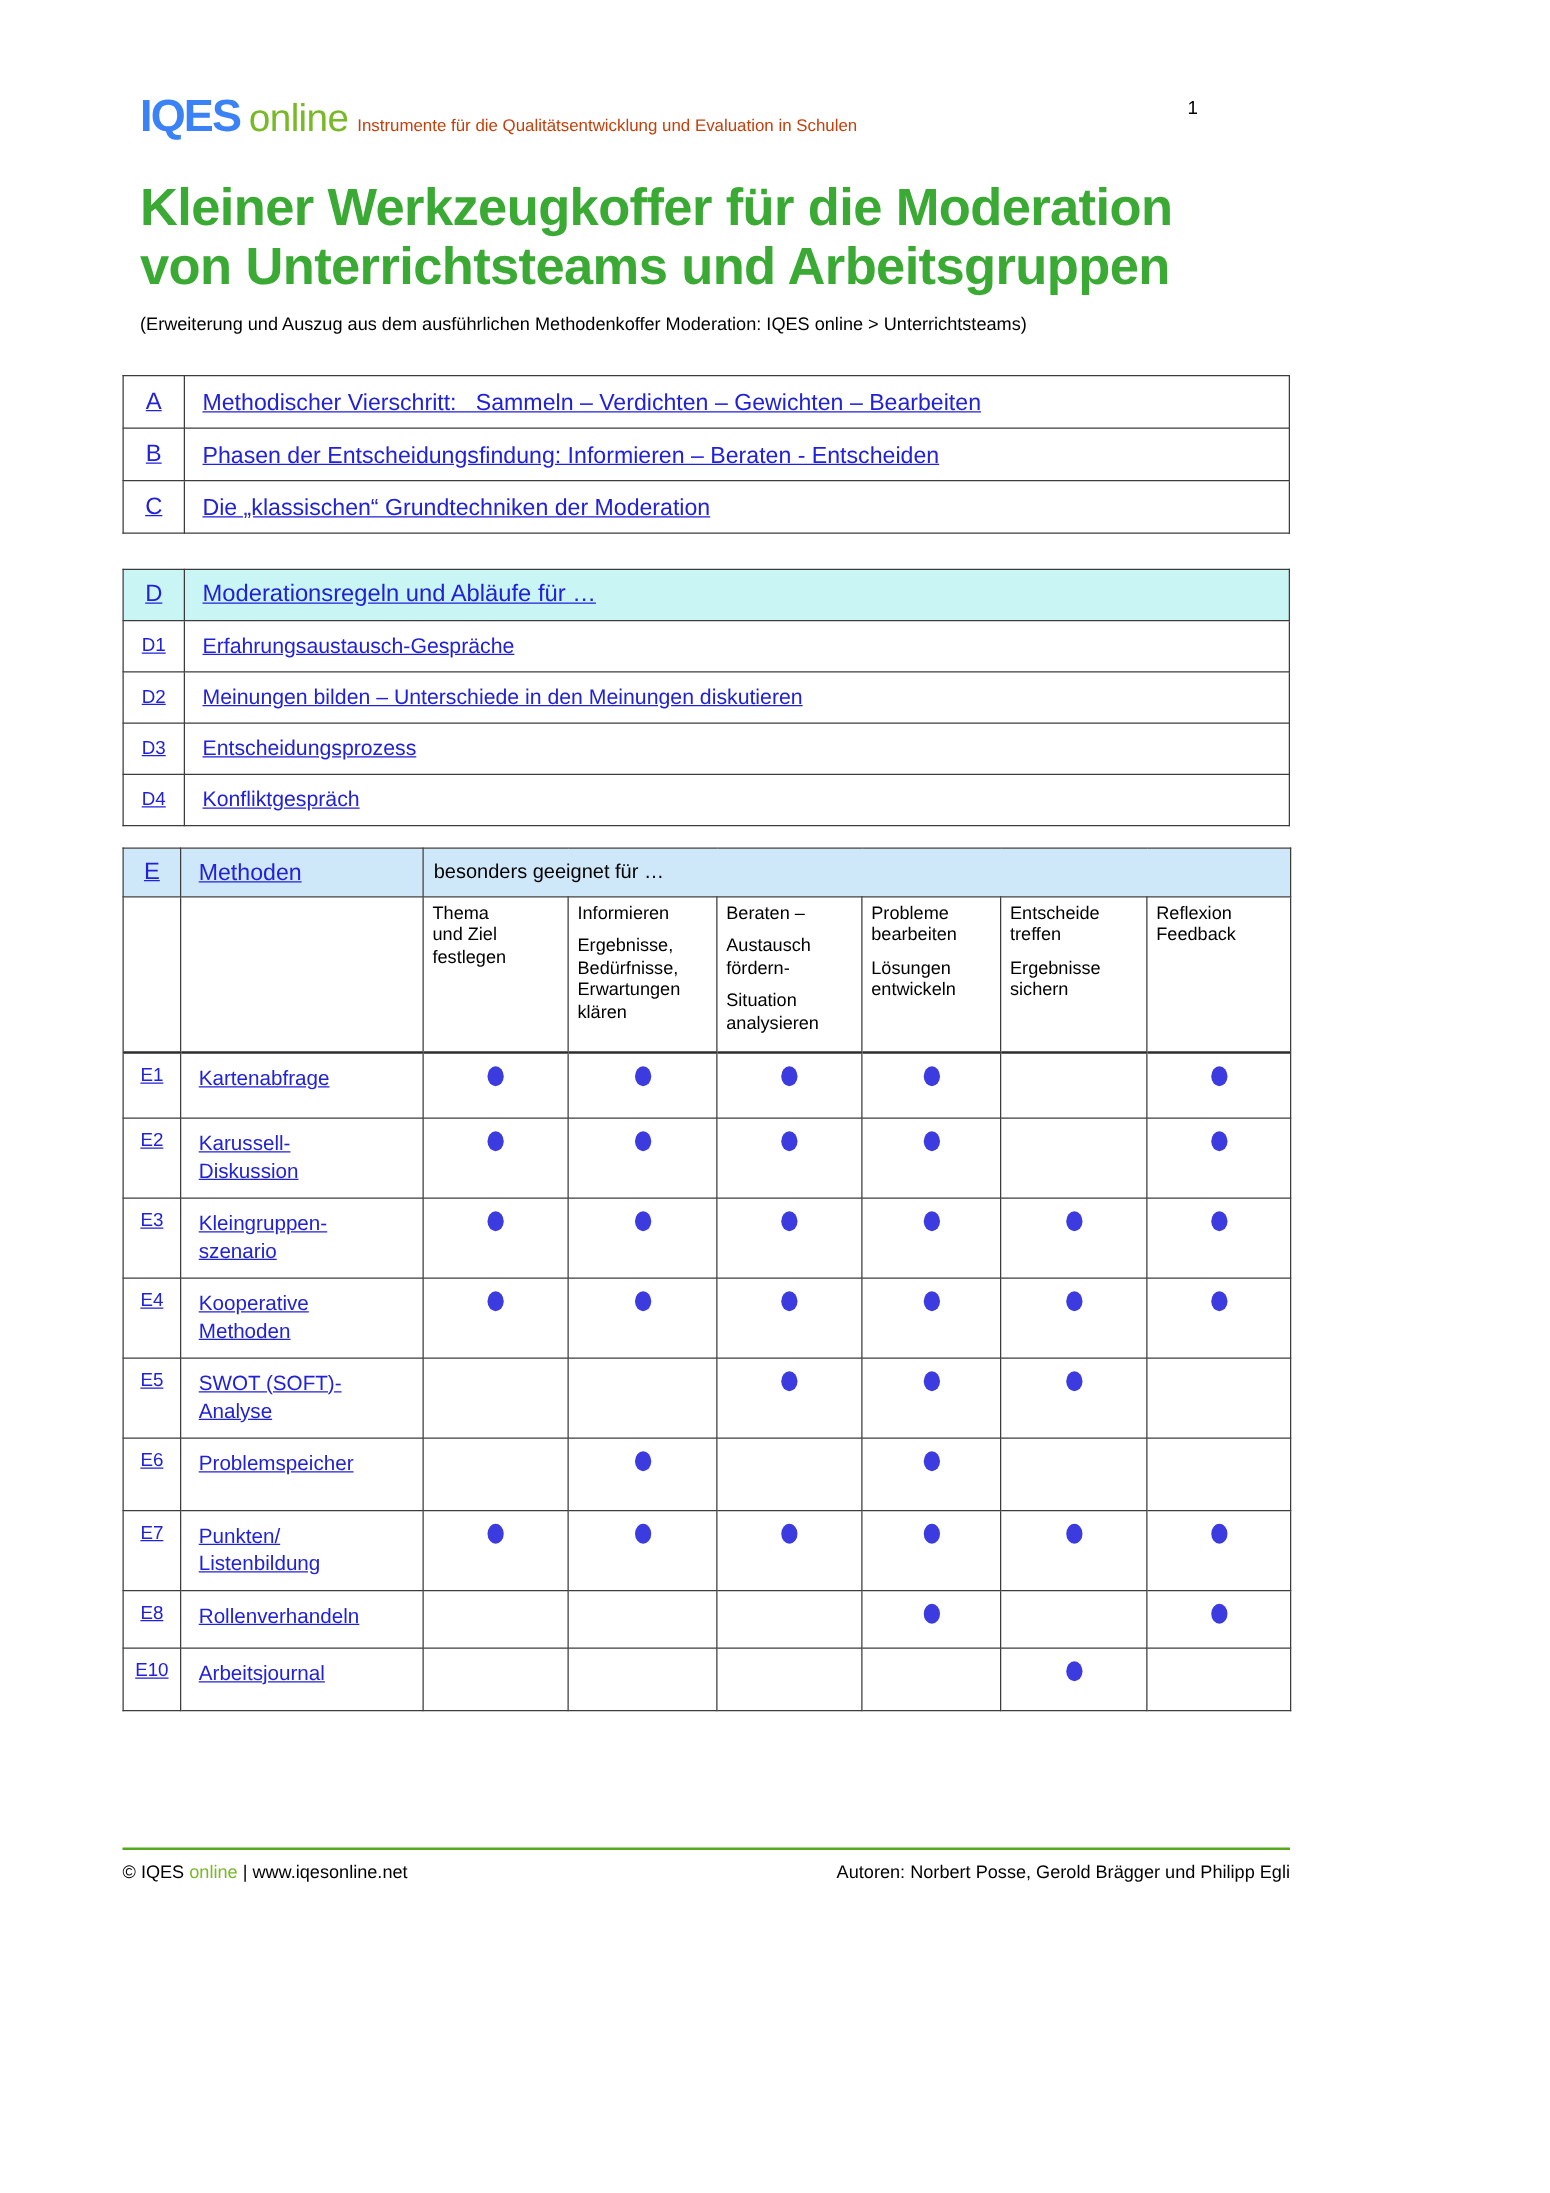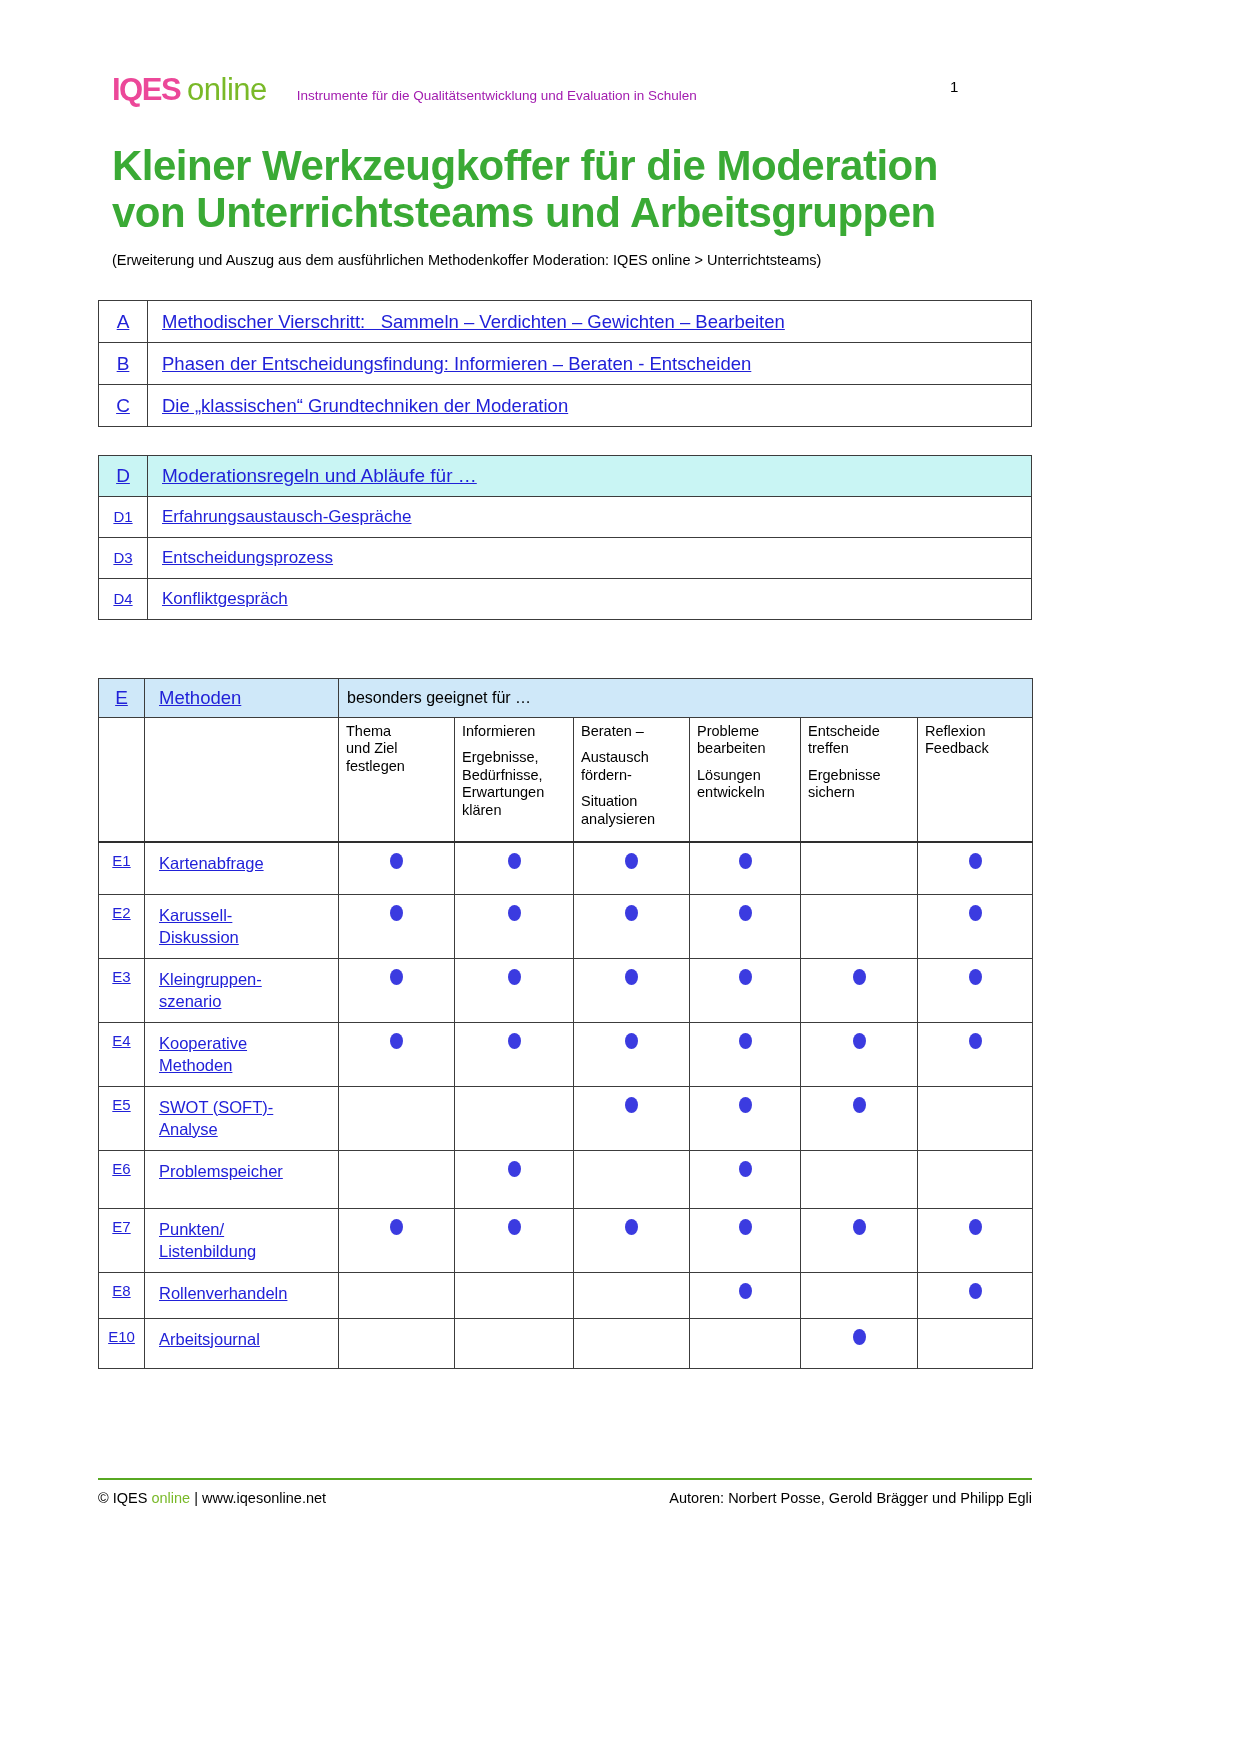--- a/index.html
+++ b/index.html
@@ -1,23 +1,23 @@
 <!DOCTYPE html>
 <html><head>
 <meta charset="utf-8">
 <style>
   html,body{margin:0;padding:0;background:#9a9a9a;}
   .page{position:relative;width:1240px;height:1754px;background:#ffffff;margin:0 auto;
         font-family:"Liberation Sans",sans-serif;color:#000;overflow:hidden;}
 
   
   .hdr{position:absolute;left:112px;top:72px;display:flex;align-items:baseline;white-space:nowrap;}
-  .logo-iqes{font-size:31px;font-weight:bold;letter-spacing:-1.5px;color:#ec4899;}
+  .logo-iqes{font-size:36px;font-weight:bold;letter-spacing:-1.5px;color:#3b82f6;}
   .logo-online{font-size:31px;font-weight:normal;letter-spacing:-0.5px;color:#79b928;margin-left:7px;}
-  .tagline{font-size:13.5px;color:#a21caf;margin-left:30px;}
+  .tagline{font-size:13.5px;color:#c2410c;margin-left:7px;}
   .pageno{position:absolute;left:950px;top:78px;font-size:15px;color:#000;}
 
   
   .title{position:absolute;left:112px;top:142px;width:1040px;font-size:42px;line-height:1.12;
          font-weight:bold;color:#3aaa35;letter-spacing:-0.5px;white-space:pre-line;}
   .subtitle{position:absolute;left:112px;top:252px;width:1000px;font-size:14.5px;color:#000;}
 
   
   table{border-collapse:collapse;table-layout:fixed;width:934px;background:#fff;}
   td{border:1px solid #3c3c3c;vertical-align:middle;overflow:hidden;}
@@ -107,20 +107,24 @@
         <td class="cell-id"><a class="link">D</a></td>
         <td class="cell-label"><a class="link">Moderationsregeln und Abläufe für …</a></td>
       </tr>
     </thead>
     <tbody>
         <tr>
           <td class="cell-id small"><a class="link">D1</a></td>
           <td class="cell-label"><a class="link">Erfahrungsaustausch-Gespräche</a></td>
         </tr>
         <tr>
+          <td class="cell-id small"><a class="link">D2</a></td>
+          <td class="cell-label"><a class="link">Meinungen bilden – Unterschiede in den Meinungen diskutieren</a></td>
+        </tr>
+        <tr>
           <td class="cell-id small"><a class="link">D3</a></td>
           <td class="cell-label"><a class="link">Entscheidungsprozess</a></td>
         </tr>
         <tr>
           <td class="cell-id small"><a class="link">D4</a></td>
           <td class="cell-label"><a class="link">Konfliktgespräch</a></td>
         </tr>
       </tbody>
   </table>
 

